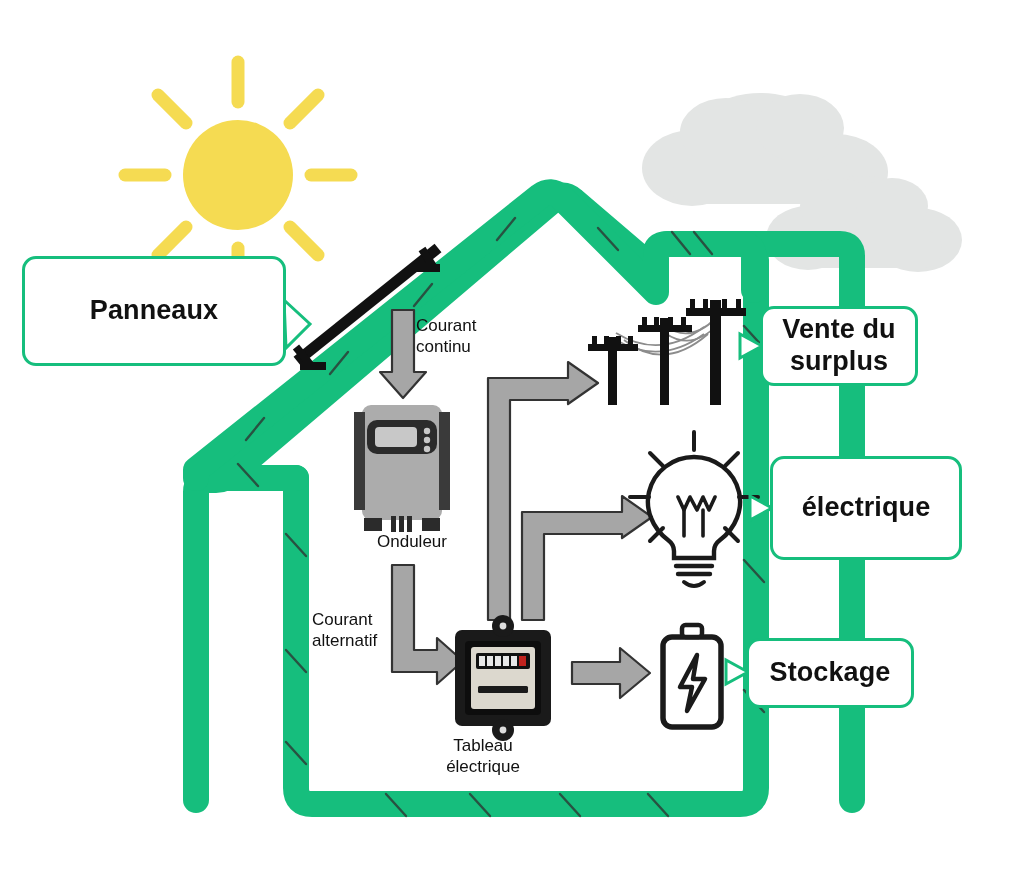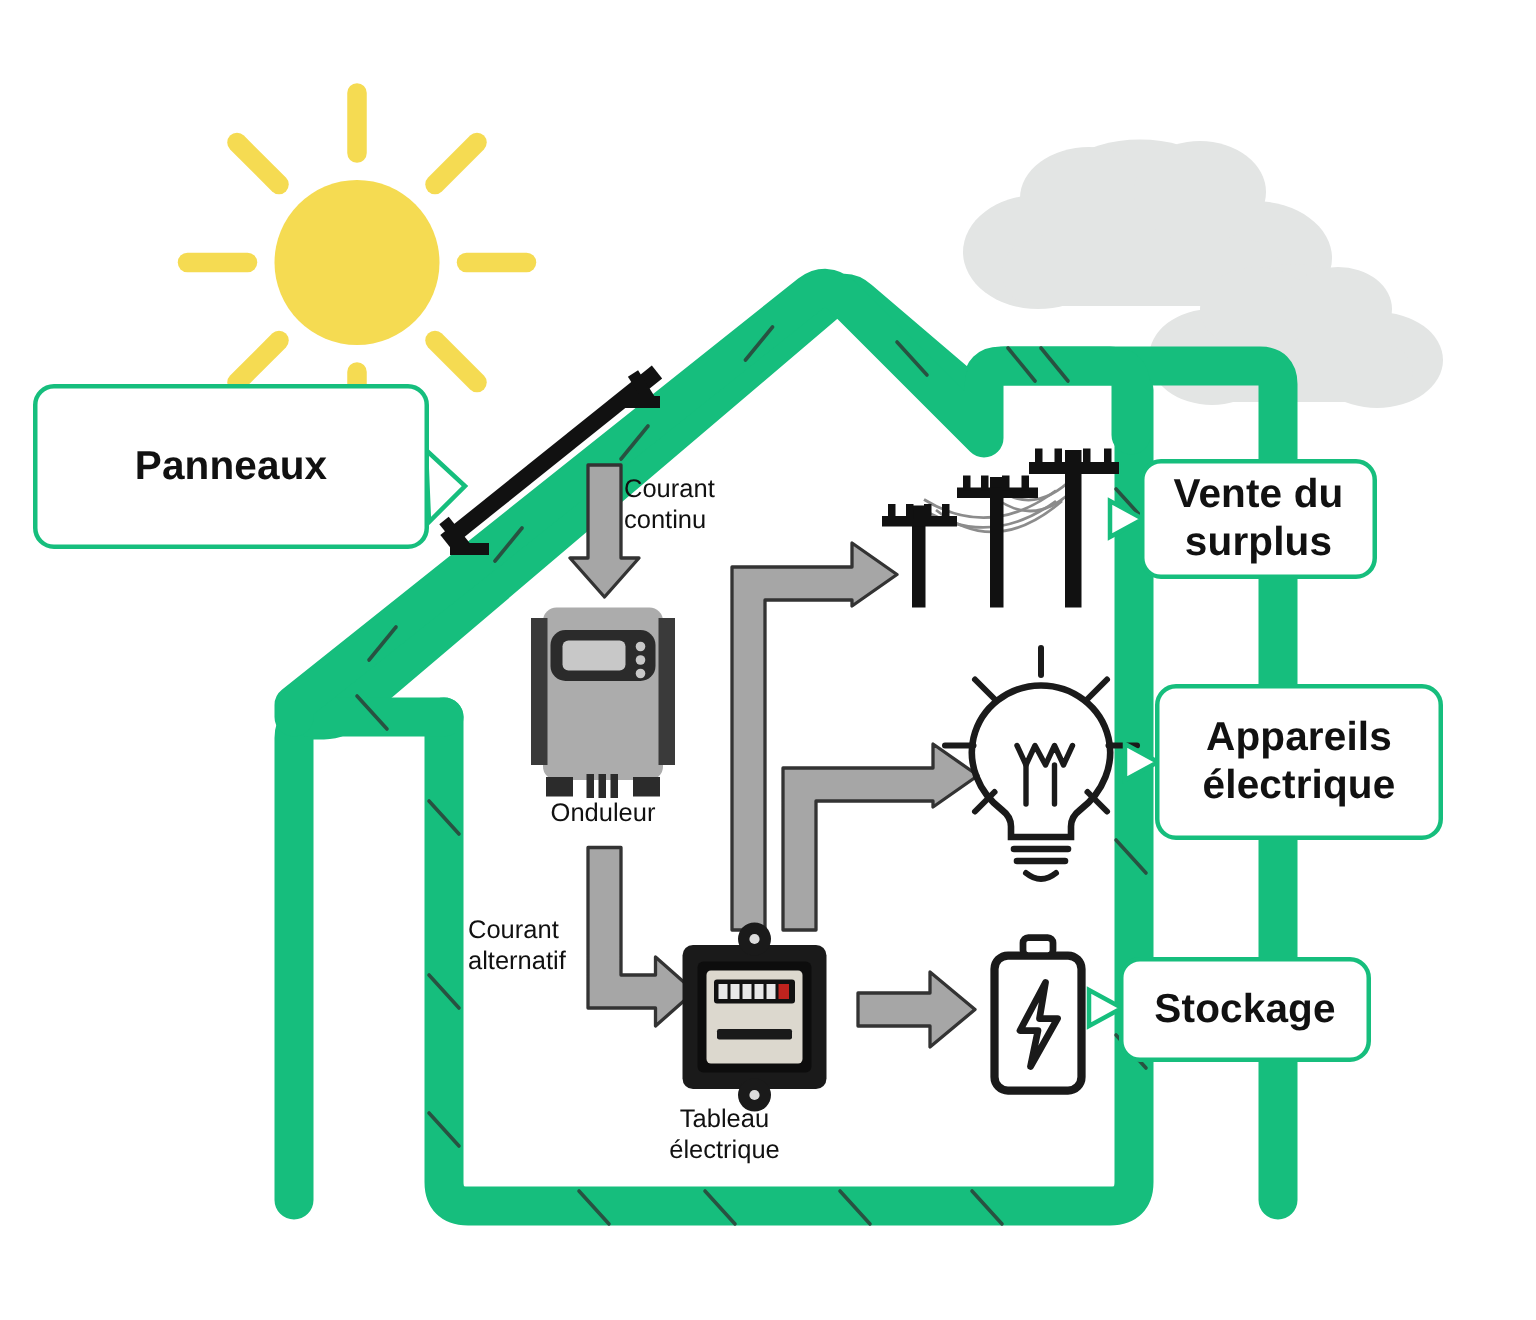--- a/index.html
+++ b/index.html
@@ -358,35 +358,34 @@
 
   <div class="lbl lbl-big" style="left:760px; top:306px; width:158px; height:80px;">
     <div>
       <div>Vente du</div>
       <div>surplus</div>
     </div>
   </div>
 
   <div class="lbl lbl-big" style="left:770px; top:456px; width:192px; height:104px;">
     <div>
-      <div>Appareils</div>
       <div>électrique</div>
     </div>
   </div>
 
   <div class="lbl lbl-big" style="left:746px; top:638px; width:168px; height:70px;">
     <div>Stockage</div>
   </div>
 
   <div class="intxt left" style="left:416px; top:316px; width:130px;">
     <div>Courant</div>
     <div>continu</div>
   </div>
 
-  <div class="intxt" style="left:340px; top:532px; width:124px;">
+  <div class="intxt" style="left:350px; top:532px; width:124px;">
     <div>Onduleur</div>
   </div>
 
   <div class="intxt left" style="left:312px; top:610px; width:130px;">
     <div>Courant</div>
     <div>alternatif</div>
   </div>
 
   <div class="intxt" style="left:420px; top:736px; width:126px;">
     <div>Tableau</div>

